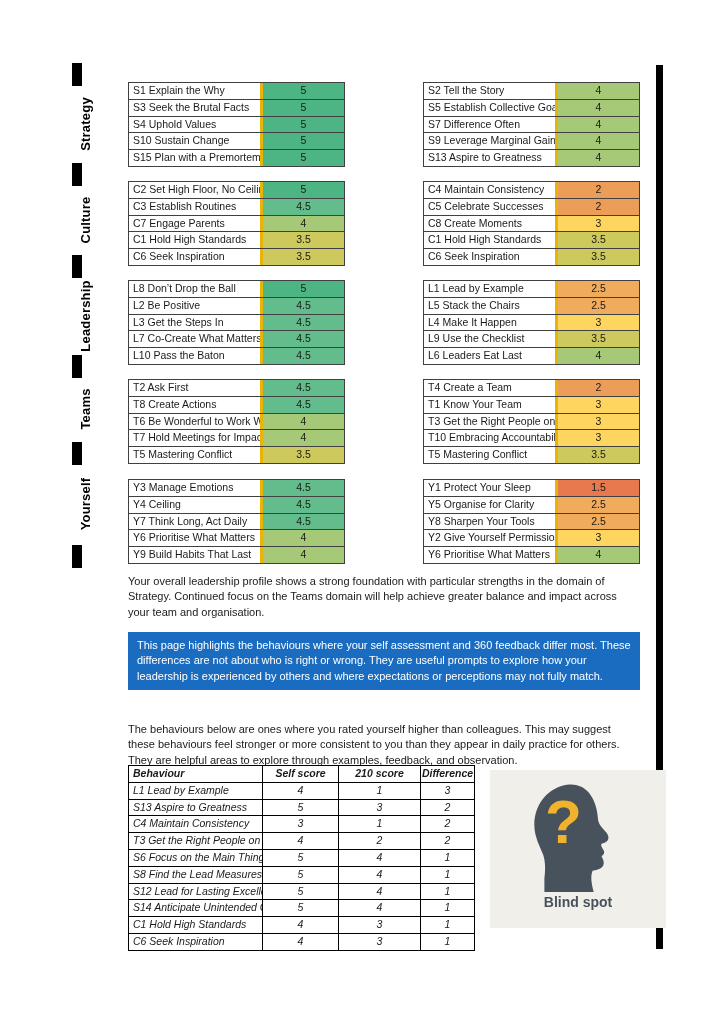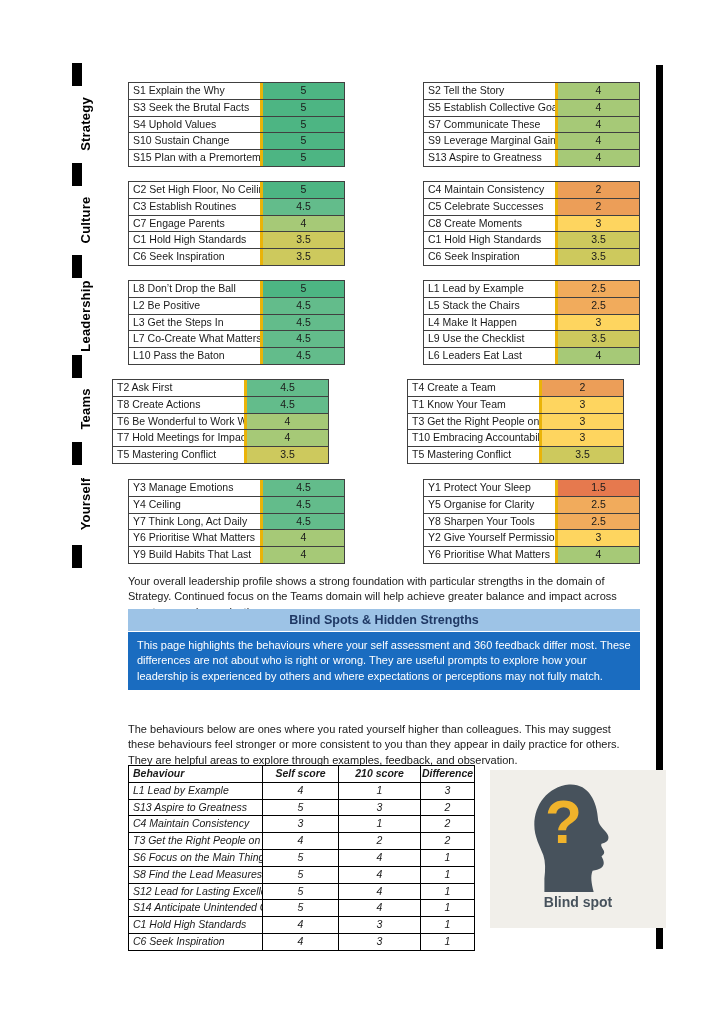--- a/index.html
+++ b/index.html
@@ -120,21 +120,21 @@
         <div class="score-table right">
           <div class="score-row">
             <div class="behaviour-cell">S2 Tell the Story</div>
             <div class="value-cell" style="background: rgb(166, 201, 119);">4</div>
           </div>
           <div class="score-row">
             <div class="behaviour-cell">S5 Establish Collective Goals</div>
             <div class="value-cell" style="background: rgb(166, 201, 119);">4</div>
           </div>
           <div class="score-row">
-            <div class="behaviour-cell">S7 Communicate These</div>
+            <div class="behaviour-cell">S7 Difference Often</div>
             <div class="value-cell" style="background: rgb(166, 201, 119);">4</div>
           </div>
           <div class="score-row">
             <div class="behaviour-cell">S9 Leverage Marginal Gains</div>
             <div class="value-cell" style="background: rgb(166, 201, 119);">4</div>
           </div>
           <div class="score-row">
             <div class="behaviour-cell">S13 Aspire to Greatness</div>
             <div class="value-cell" style="background: rgb(166, 201, 119);">4</div>
           </div>
@@ -225,21 +225,21 @@
           <div class="score-row">
             <div class="behaviour-cell">L9 Use the Checklist</div>
             <div class="value-cell" style="background: rgb(205, 201, 93);">3.5</div>
           </div>
           <div class="score-row">
             <div class="behaviour-cell">L6 Leaders Eat Last</div>
             <div class="value-cell" style="background: rgb(166, 201, 119);">4</div>
           </div>
         </div>
       </div>
-      <div class="domain-section" style="top: 379px; left: 112px; width: 460px;">
+      <div class="domain-section" style="top: 379px; left: 128px; width: 460px;">
         <div class="score-table left">
           <div class="score-row">
             <div class="behaviour-cell">T2 Ask First</div>
             <div class="value-cell" style="background: rgb(99, 188, 139);">4.5</div>
           </div>
           <div class="score-row">
             <div class="behaviour-cell">T8 Create Actions</div>
             <div class="value-cell" style="background: rgb(99, 188, 139);">4.5</div>
           </div>
           <div class="score-row">
@@ -321,21 +321,20 @@
           <div class="score-row">
             <div class="behaviour-cell">Y6 Prioritise What Matters</div>
             <div class="value-cell" style="background: rgb(166, 201, 119);">4</div>
           </div>
         </div>
       </div>
     </div>
 
   <p class="text-block" style="top:574px;margin:0;">Your overall leadership profile shows a strong foundation with particular strengths in the domain of Strategy. Continued focus on the Teams domain will help achieve greater balance and impact across your team and organisation.</p>
 
-  <div class="banner centered" style="top:609px;">Blind Spots &amp; Hidden Strengths</div>
   <div class="callout" style="top:632px;">This page highlights the behaviours where your self assessment and 360 feedback differ most. These differences are not about who is right or wrong. They are useful prompts to explore how your leadership is experienced by others and where expectations or perceptions may not fully match.</div>
 
   <p class="text-block" style="top:722px;margin:0;">The behaviours below are ones where you rated yourself higher than colleagues. This may suggest these behaviours feel stronger or more consistent to you than they appear in daily practice for others. They are helpful areas to explore through examples, feedback, and observation.</p>
 
   <div class="compare-table">
       <div class="compare-row header">
         <div class="c-behaviour">Behaviour</div>
         <div class="c-self">Self score</div>
         <div class="c-360">210 score</div>
         <div class="c-diff">Difference</div>

